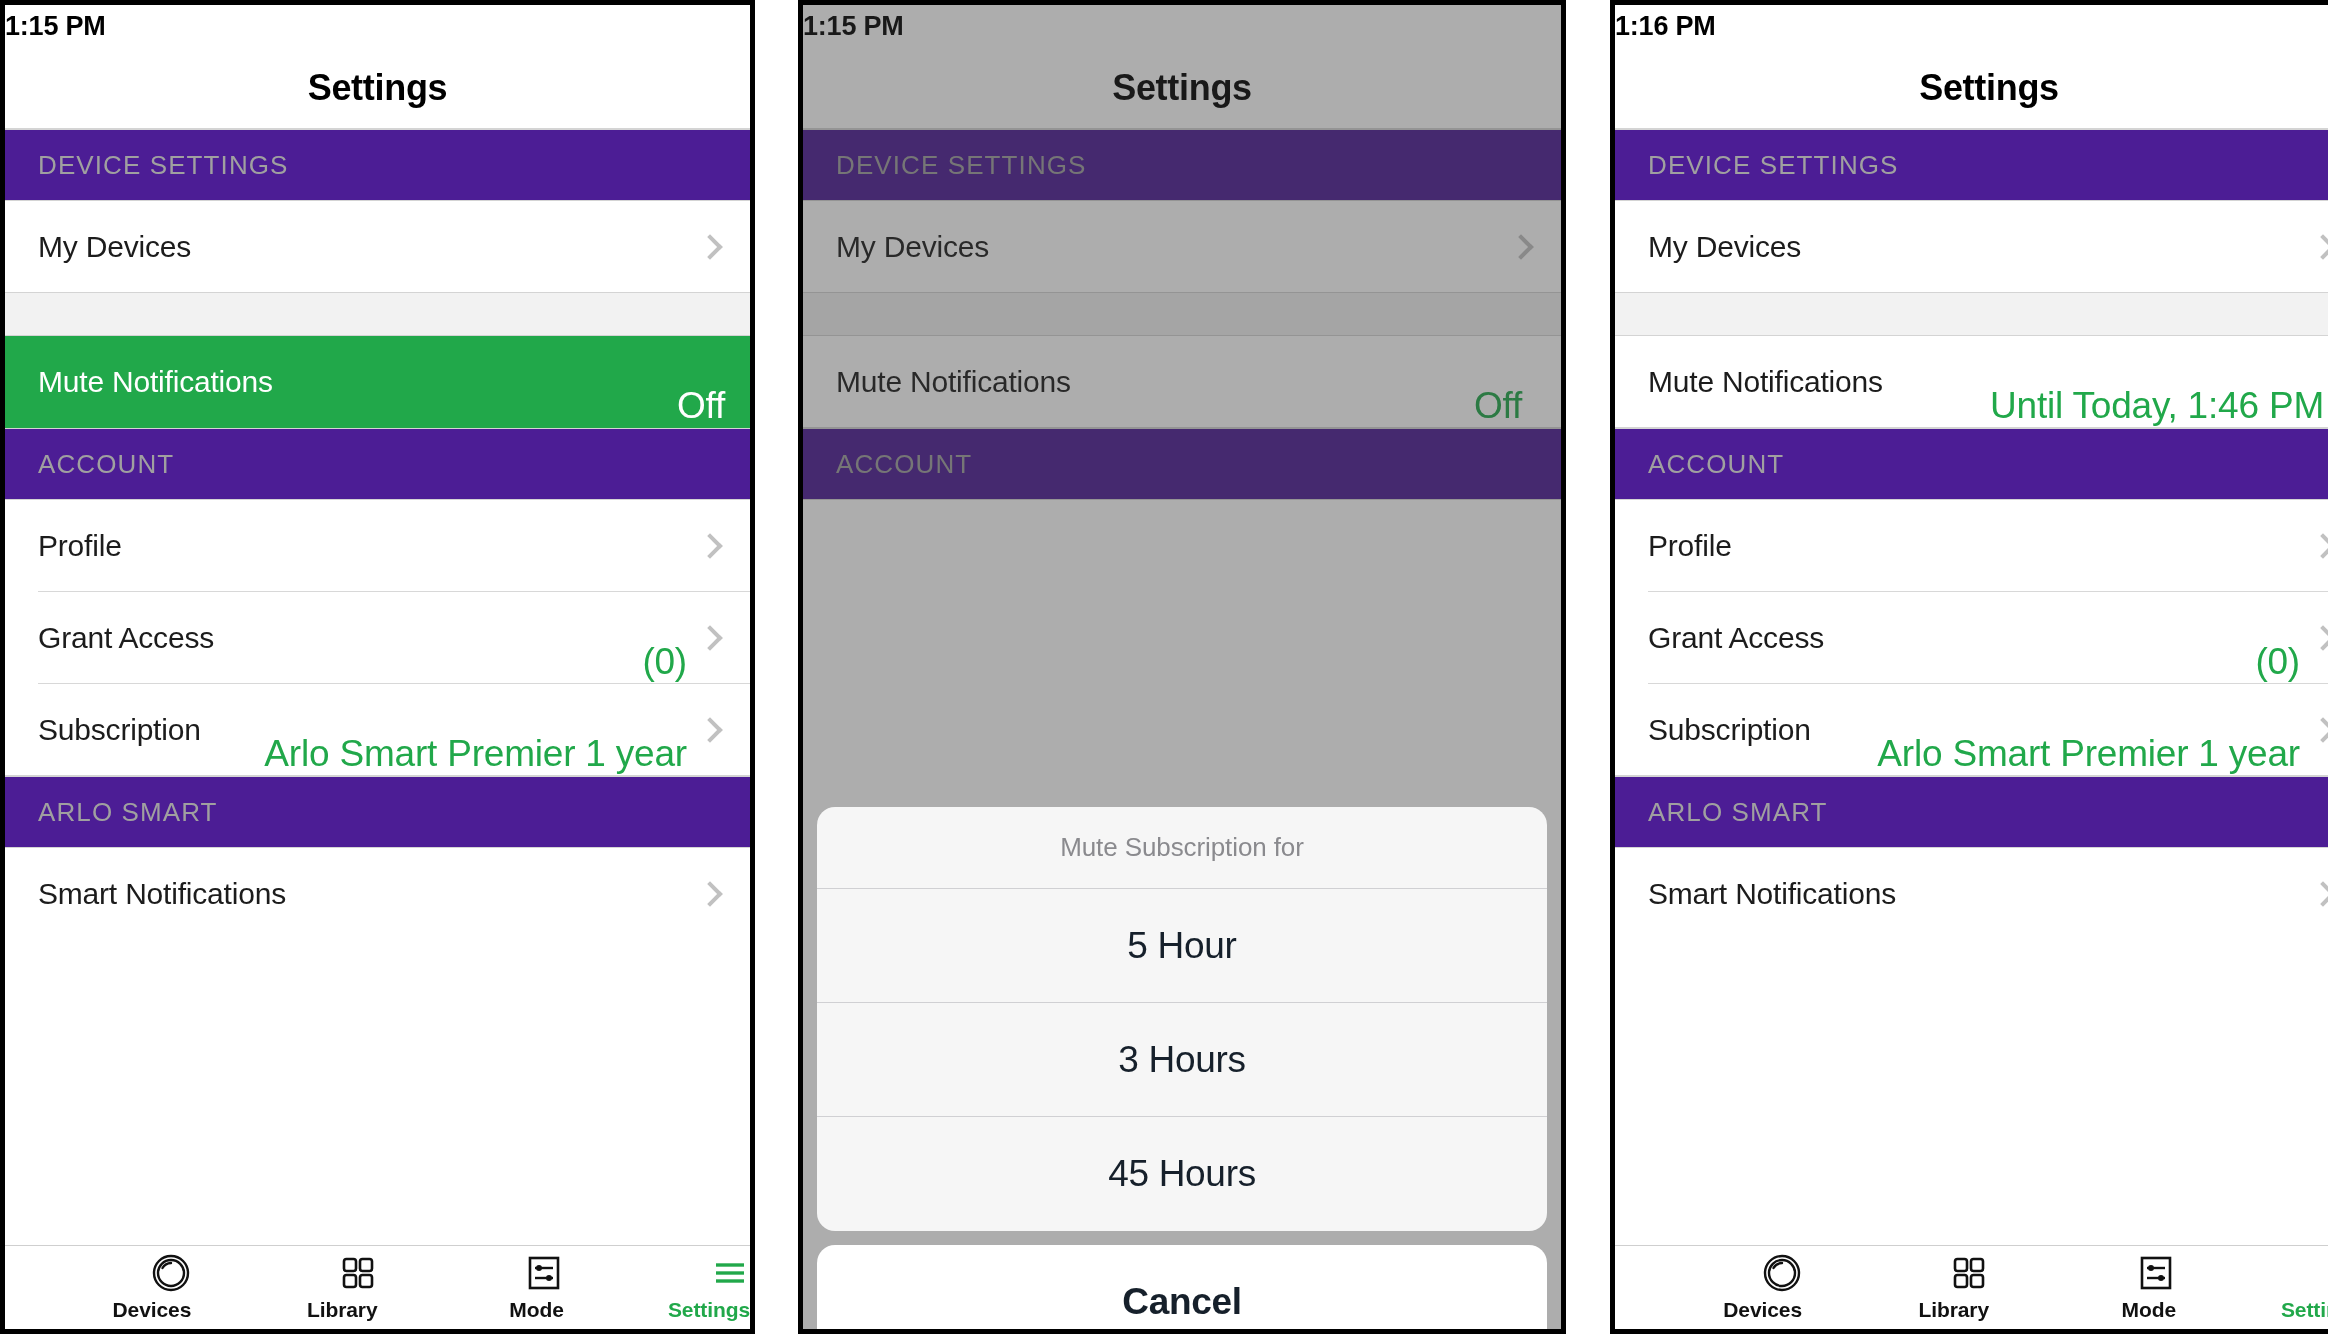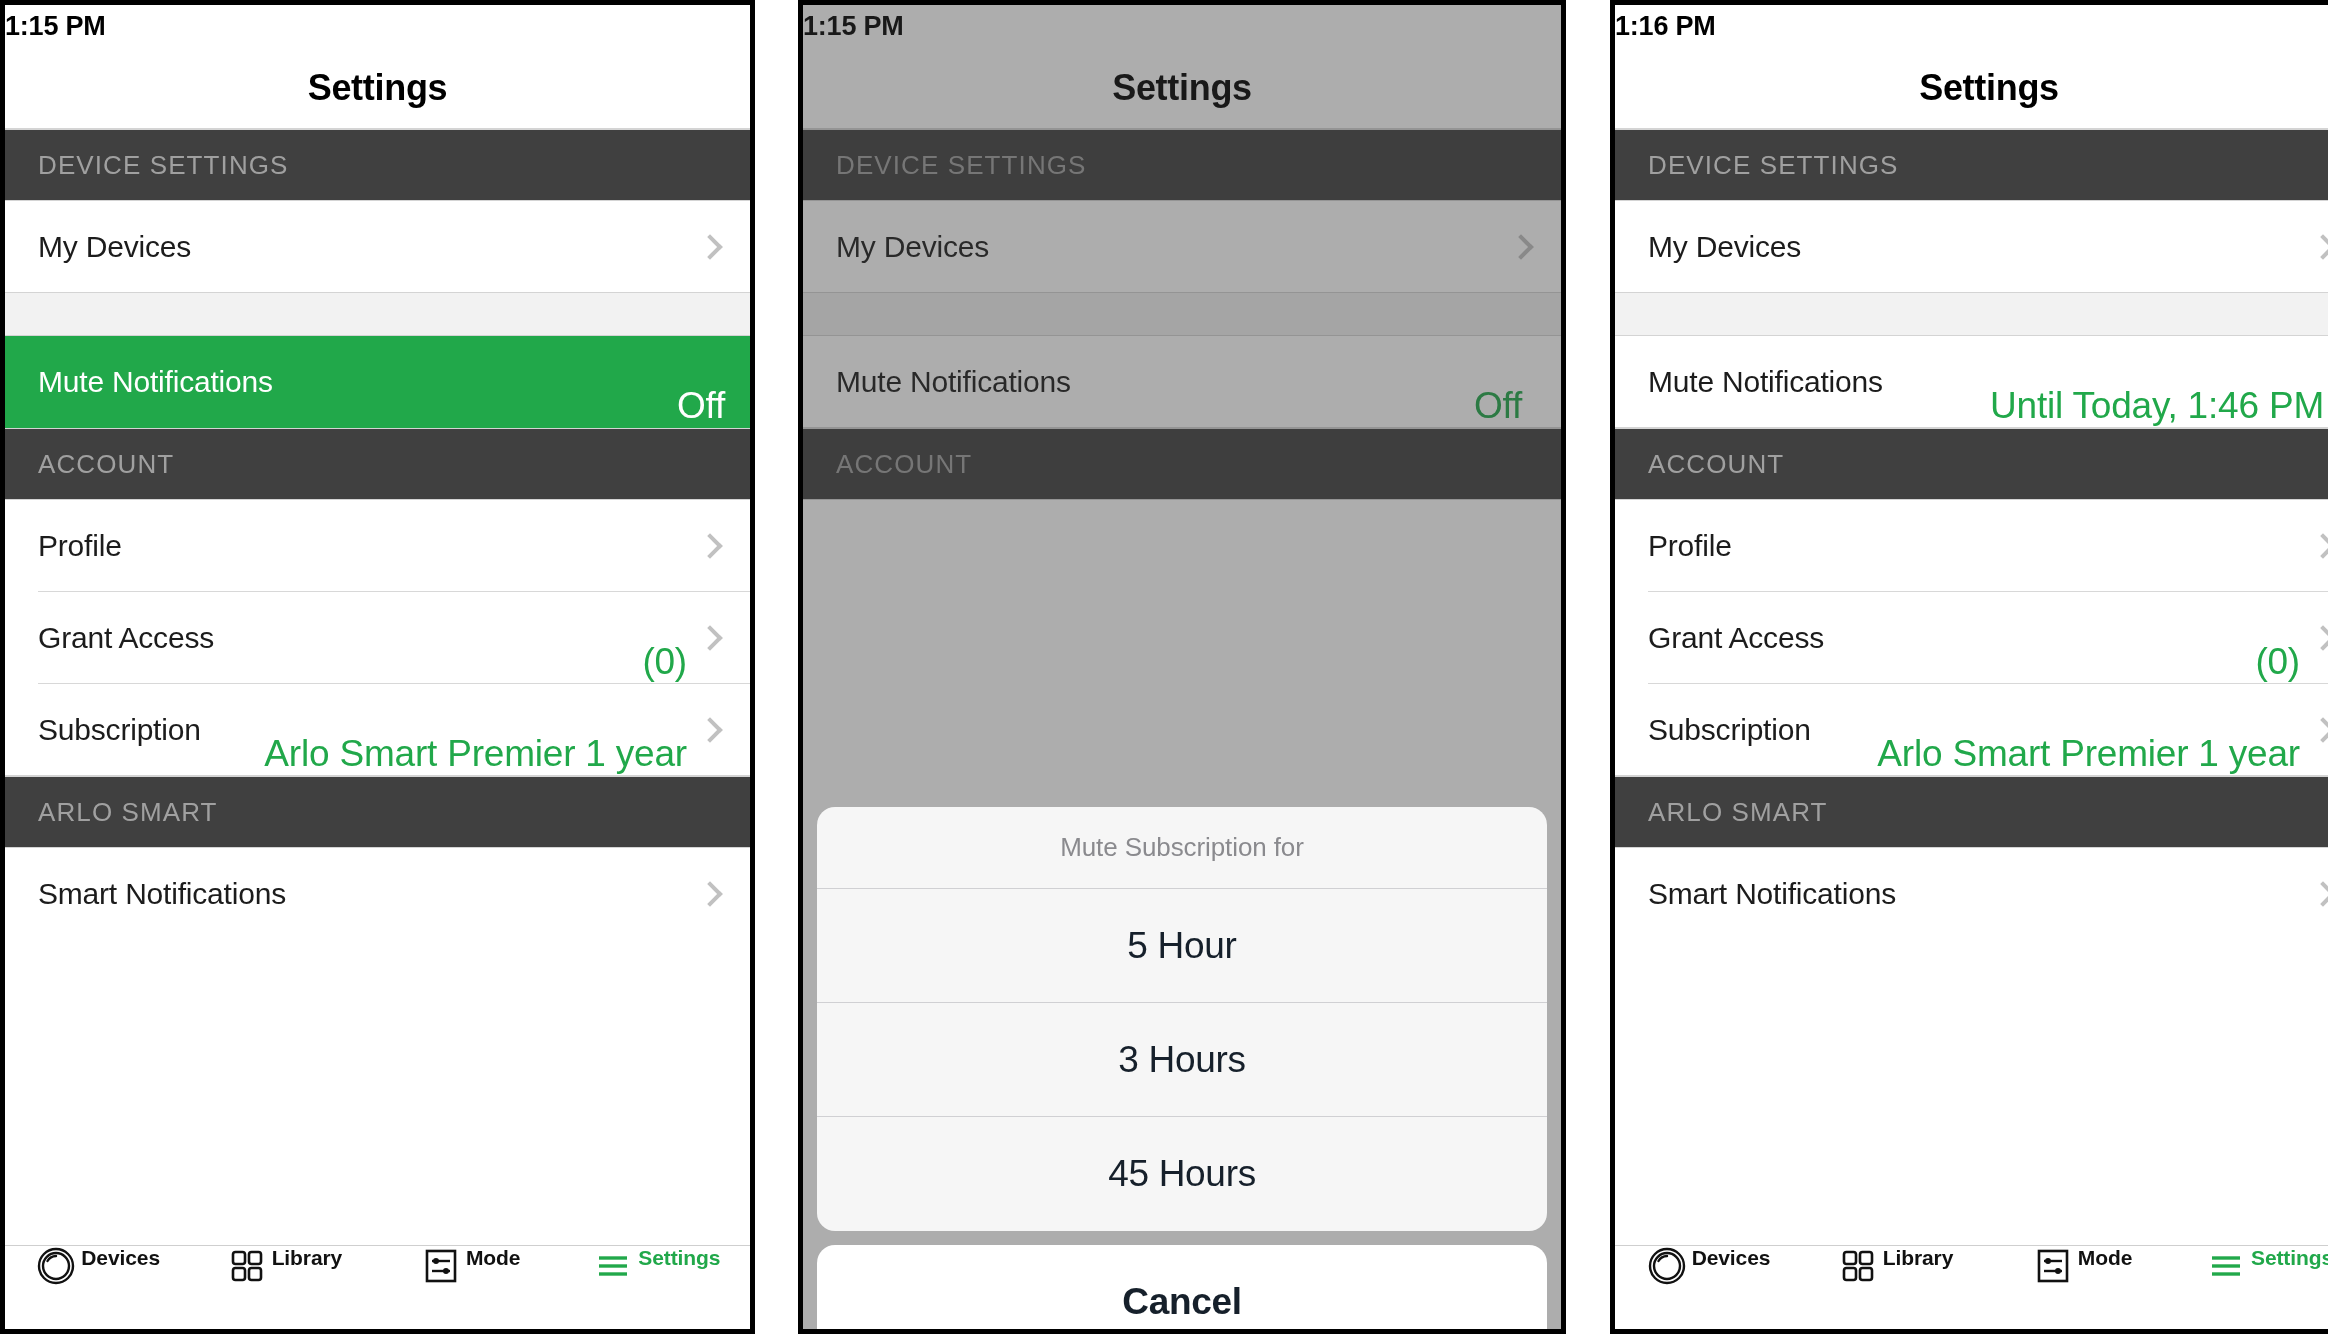--- a/index.html
+++ b/index.html
@@ -71,21 +71,21 @@
     letter-spacing: -0.3px;
   }
 
   
   .list {
     flex: 1 1 auto;
     overflow: hidden;
     background: #ffffff;
   }
   .section-header {
-    background: #404040;
+    background: #4c1d95;
     height: 72px;
     display: flex;
     align-items: center;
     padding-left: 33px;
     border-bottom: 1px solid #d4d4d4;
     border-top: 1px solid #d4d4d4;
   }
   .section-header span {
     font-size: 26px;
     color: #a0a0a0;
@@ -153,21 +153,22 @@
   .tabbar {
     flex: 0 0 84px;
     height: 84px;
     display: flex;
     background: #ffffff;
     border-top: 1px solid #cfcfcf;
   }
   .tab {
     flex: 1 1 0;
     display: flex;
-    align-items: flex-start;
+    flex-direction: column;
+    align-items: flex-end;
     justify-content: center;
     gap: 5px;
   }
   .tab .tab-label {
     font-size: 21px;
     font-weight: bold;
     color: #111111;
     letter-spacing: -0.1px;
   }
   .tab.active .tab-label { color: #21a84a; }

